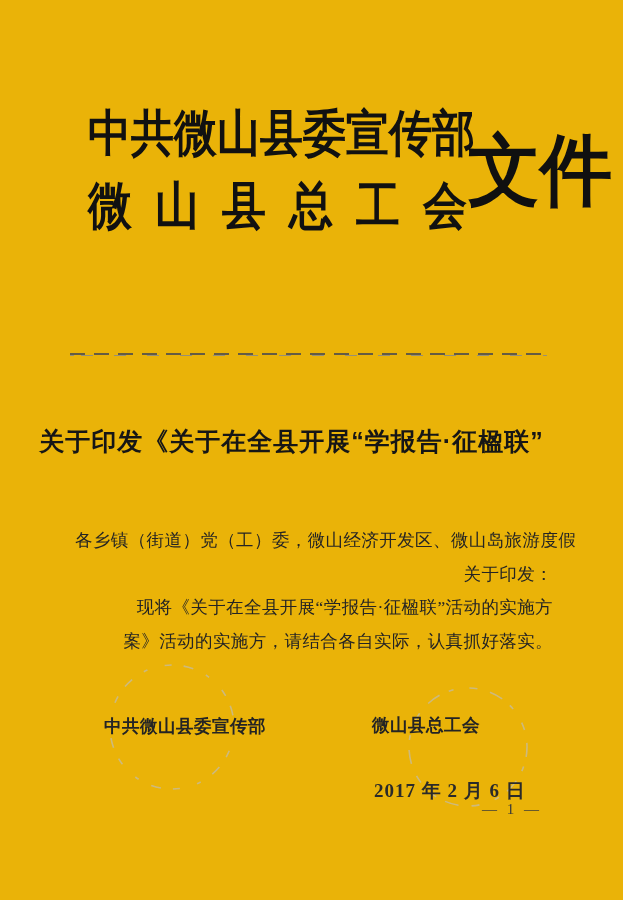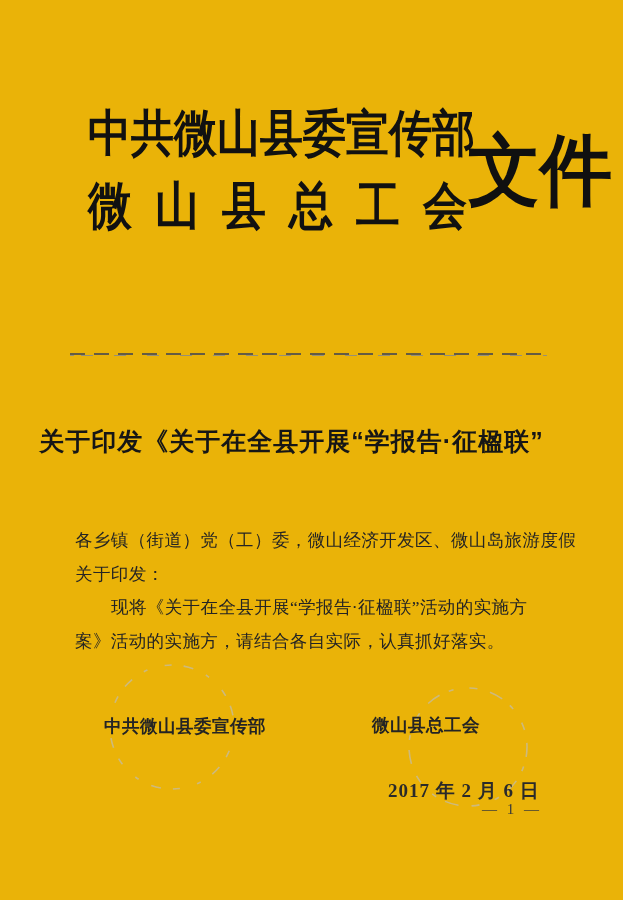--- a/index.html
+++ b/index.html
@@ -106,21 +106,21 @@
   .body-text {
     position: absolute;
     left: 75px;
     top: 524px;
     width: 478px;
     font-size: 17.5px;
     line-height: 33.5px;
     color: #242424;
     letter-spacing: 0.4px;
   }
-  .body-line { white-space: nowrap; }
+  .body-line { white-space: nowrap; text-align: right; }
   .indent { padding-left: 36px; }
   
   .sig-left {
     position: absolute;
     left: 104px;
     top: 714px;
     font-size: 17.5px;
     font-weight: bold;
     color: #242424;
     letter-spacing: 0.5px;
@@ -138,21 +138,20 @@
   }
   .doc-date {
     position: absolute;
     left: 374px;
     top: 778px;
     font-size: 19px;
     font-weight: bold;
     color: #2a2a2a;
     letter-spacing: 1px;
     white-space: nowrap;
-    margin-left: 14px;
   }
   .page-number {
     position: absolute;
     left: 482px;
     top: 801px;
     font-size: 15px;
     color: #3a3a3a;
     letter-spacing: 3px;
     white-space: nowrap;
   }

